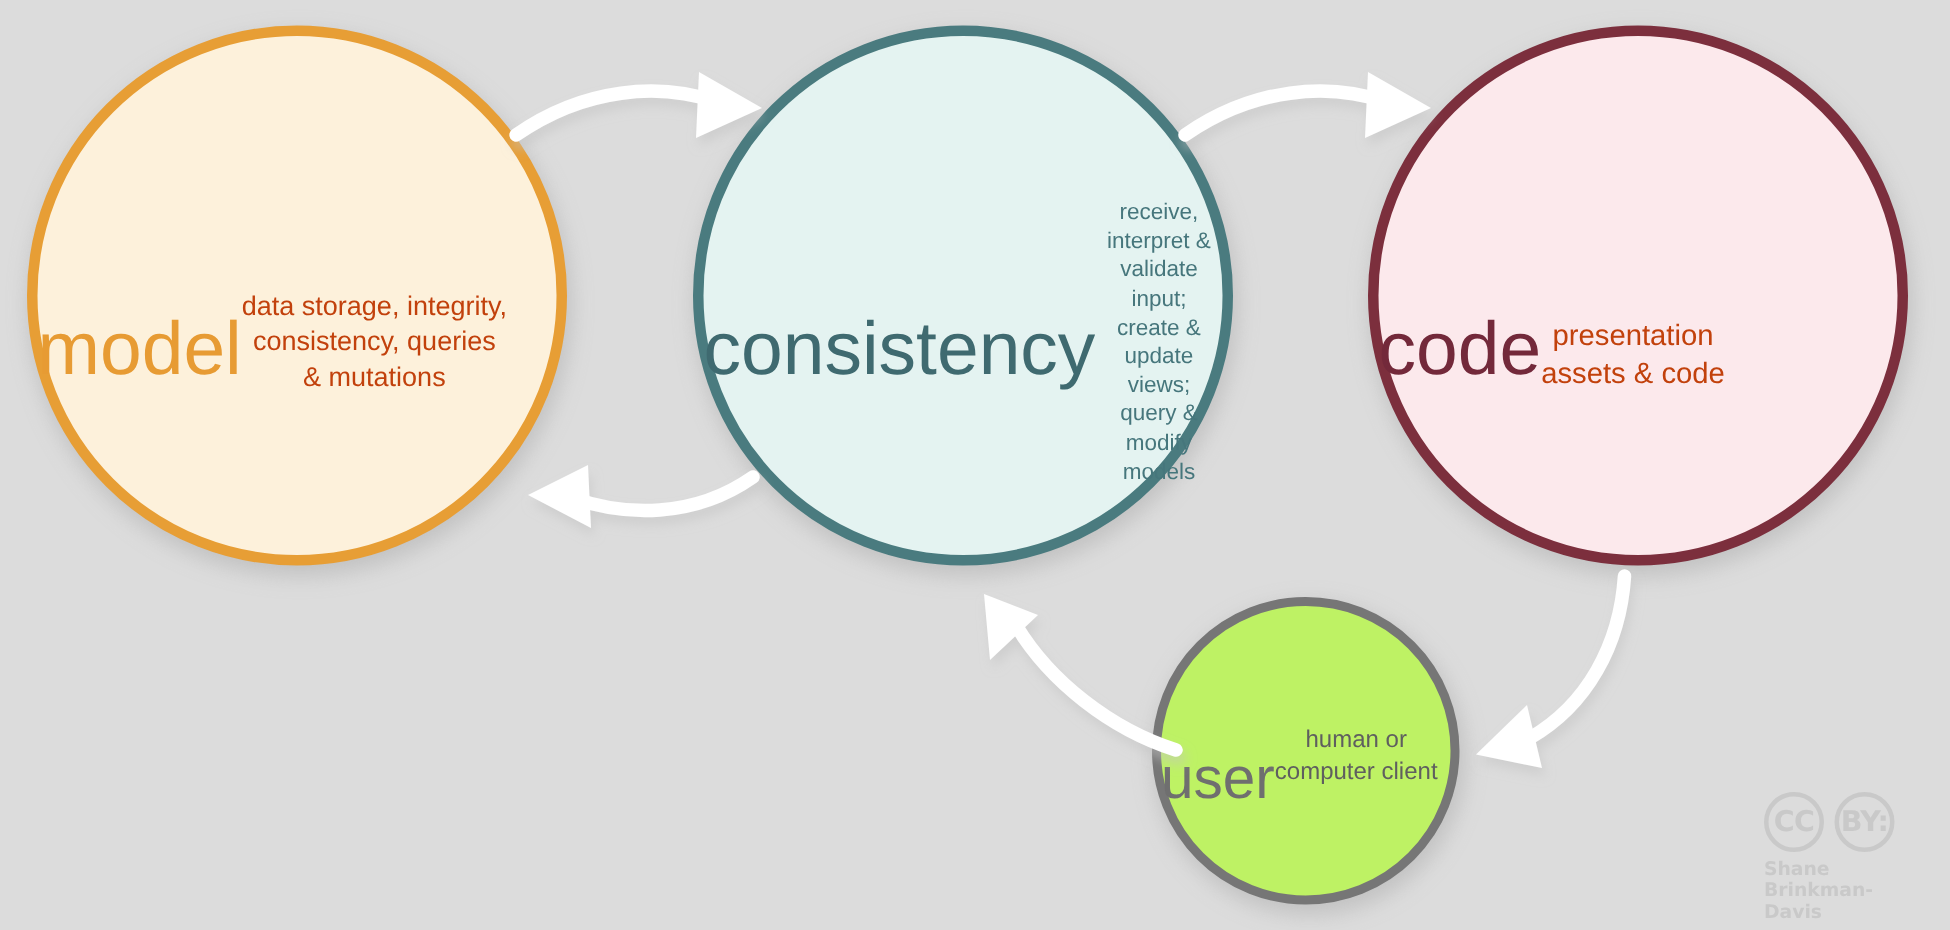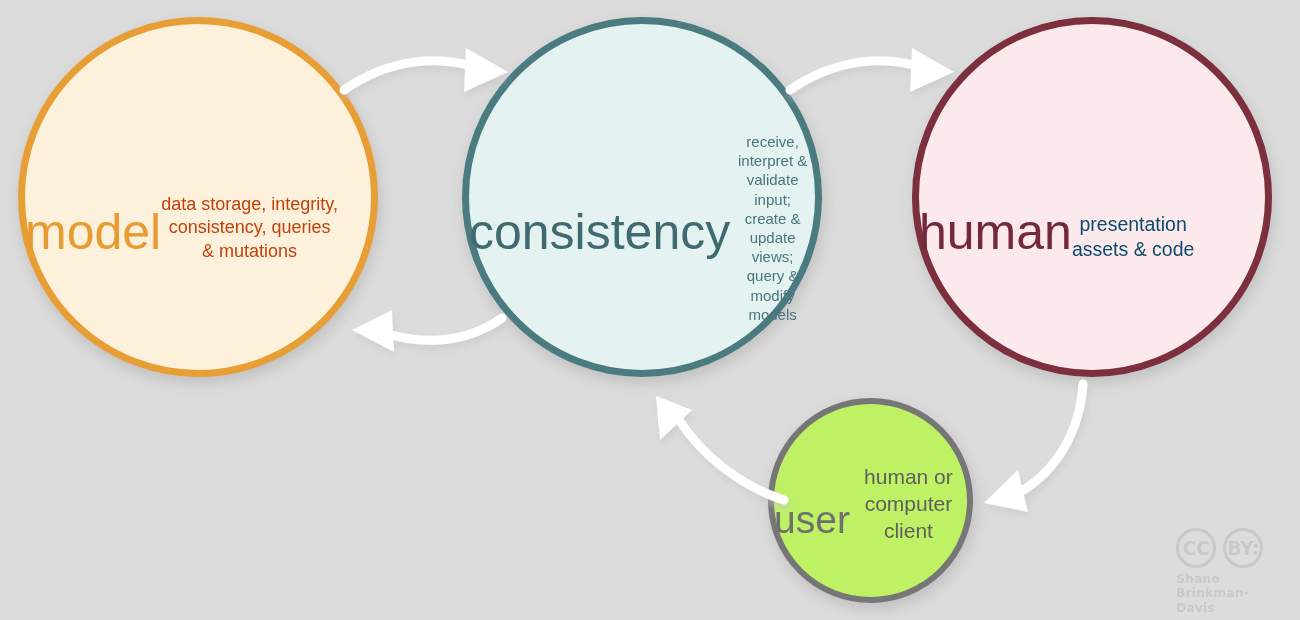--- a/index.html
+++ b/index.html
@@ -65,31 +65,31 @@
   #node-controller .desc  { color: #46767c; font-size: 15px; margin-top: 62px; }
 
   
   #node-view {
     left: 912px; top: 17px;
     width: 360px; height: 360px;
     background: #fce9ec;
     border: 7px solid #7c2f3d;
   }
   #node-view .title { color: #73293a; font-size: 50px; margin-top: 70px; }
-  #node-view .desc  { color: #0c4a6e; font-size: 19.5px; margin-top: 80px; }
+  #node-view .desc  { color: #c2410c; font-size: 19.5px; margin-top: 80px; }
 
   
   #node-user {
     left: 768px; top: 398px;
     width: 205px; height: 205px;
     background: #bef264;
     border: 6px solid #767676;
   }
   #node-user .title { color: #6f6f6f; font-size: 39px; margin-top: 38px; }
-  #node-user .desc  { color: #5f5f5f; font-size: 21px; margin-top: 8px; }
+  #node-user .desc  { color: #5f5f5f; font-size: 16px; margin-top: 8px; }
 
   
   #cc-badge {
     position: absolute;
     left: 1176px; top: 528px;
     width: 110px; height: 80px;
     z-index: 6;
     opacity: 1;
   }
   #cc-badge .marks { display: flex; gap: 7px; }
@@ -153,21 +153,21 @@
   </div>
 
   <div class="node" id="node-controller">
     <div class="title">consistency</div>
     <div class="desc">receive, interpret &amp; validate input;
 create &amp; update views;
 query &amp; modify models</div>
   </div>
 
   <div class="node" id="node-view">
-    <div class="title">human</div>
+    <div class="title">code</div>
     <div class="desc">presentation
 assets &amp; code</div>
   </div>
 
   <div class="node" id="node-user">
     <div class="title">user</div>
     <div class="desc">human or
 computer client</div>
   </div>
 

